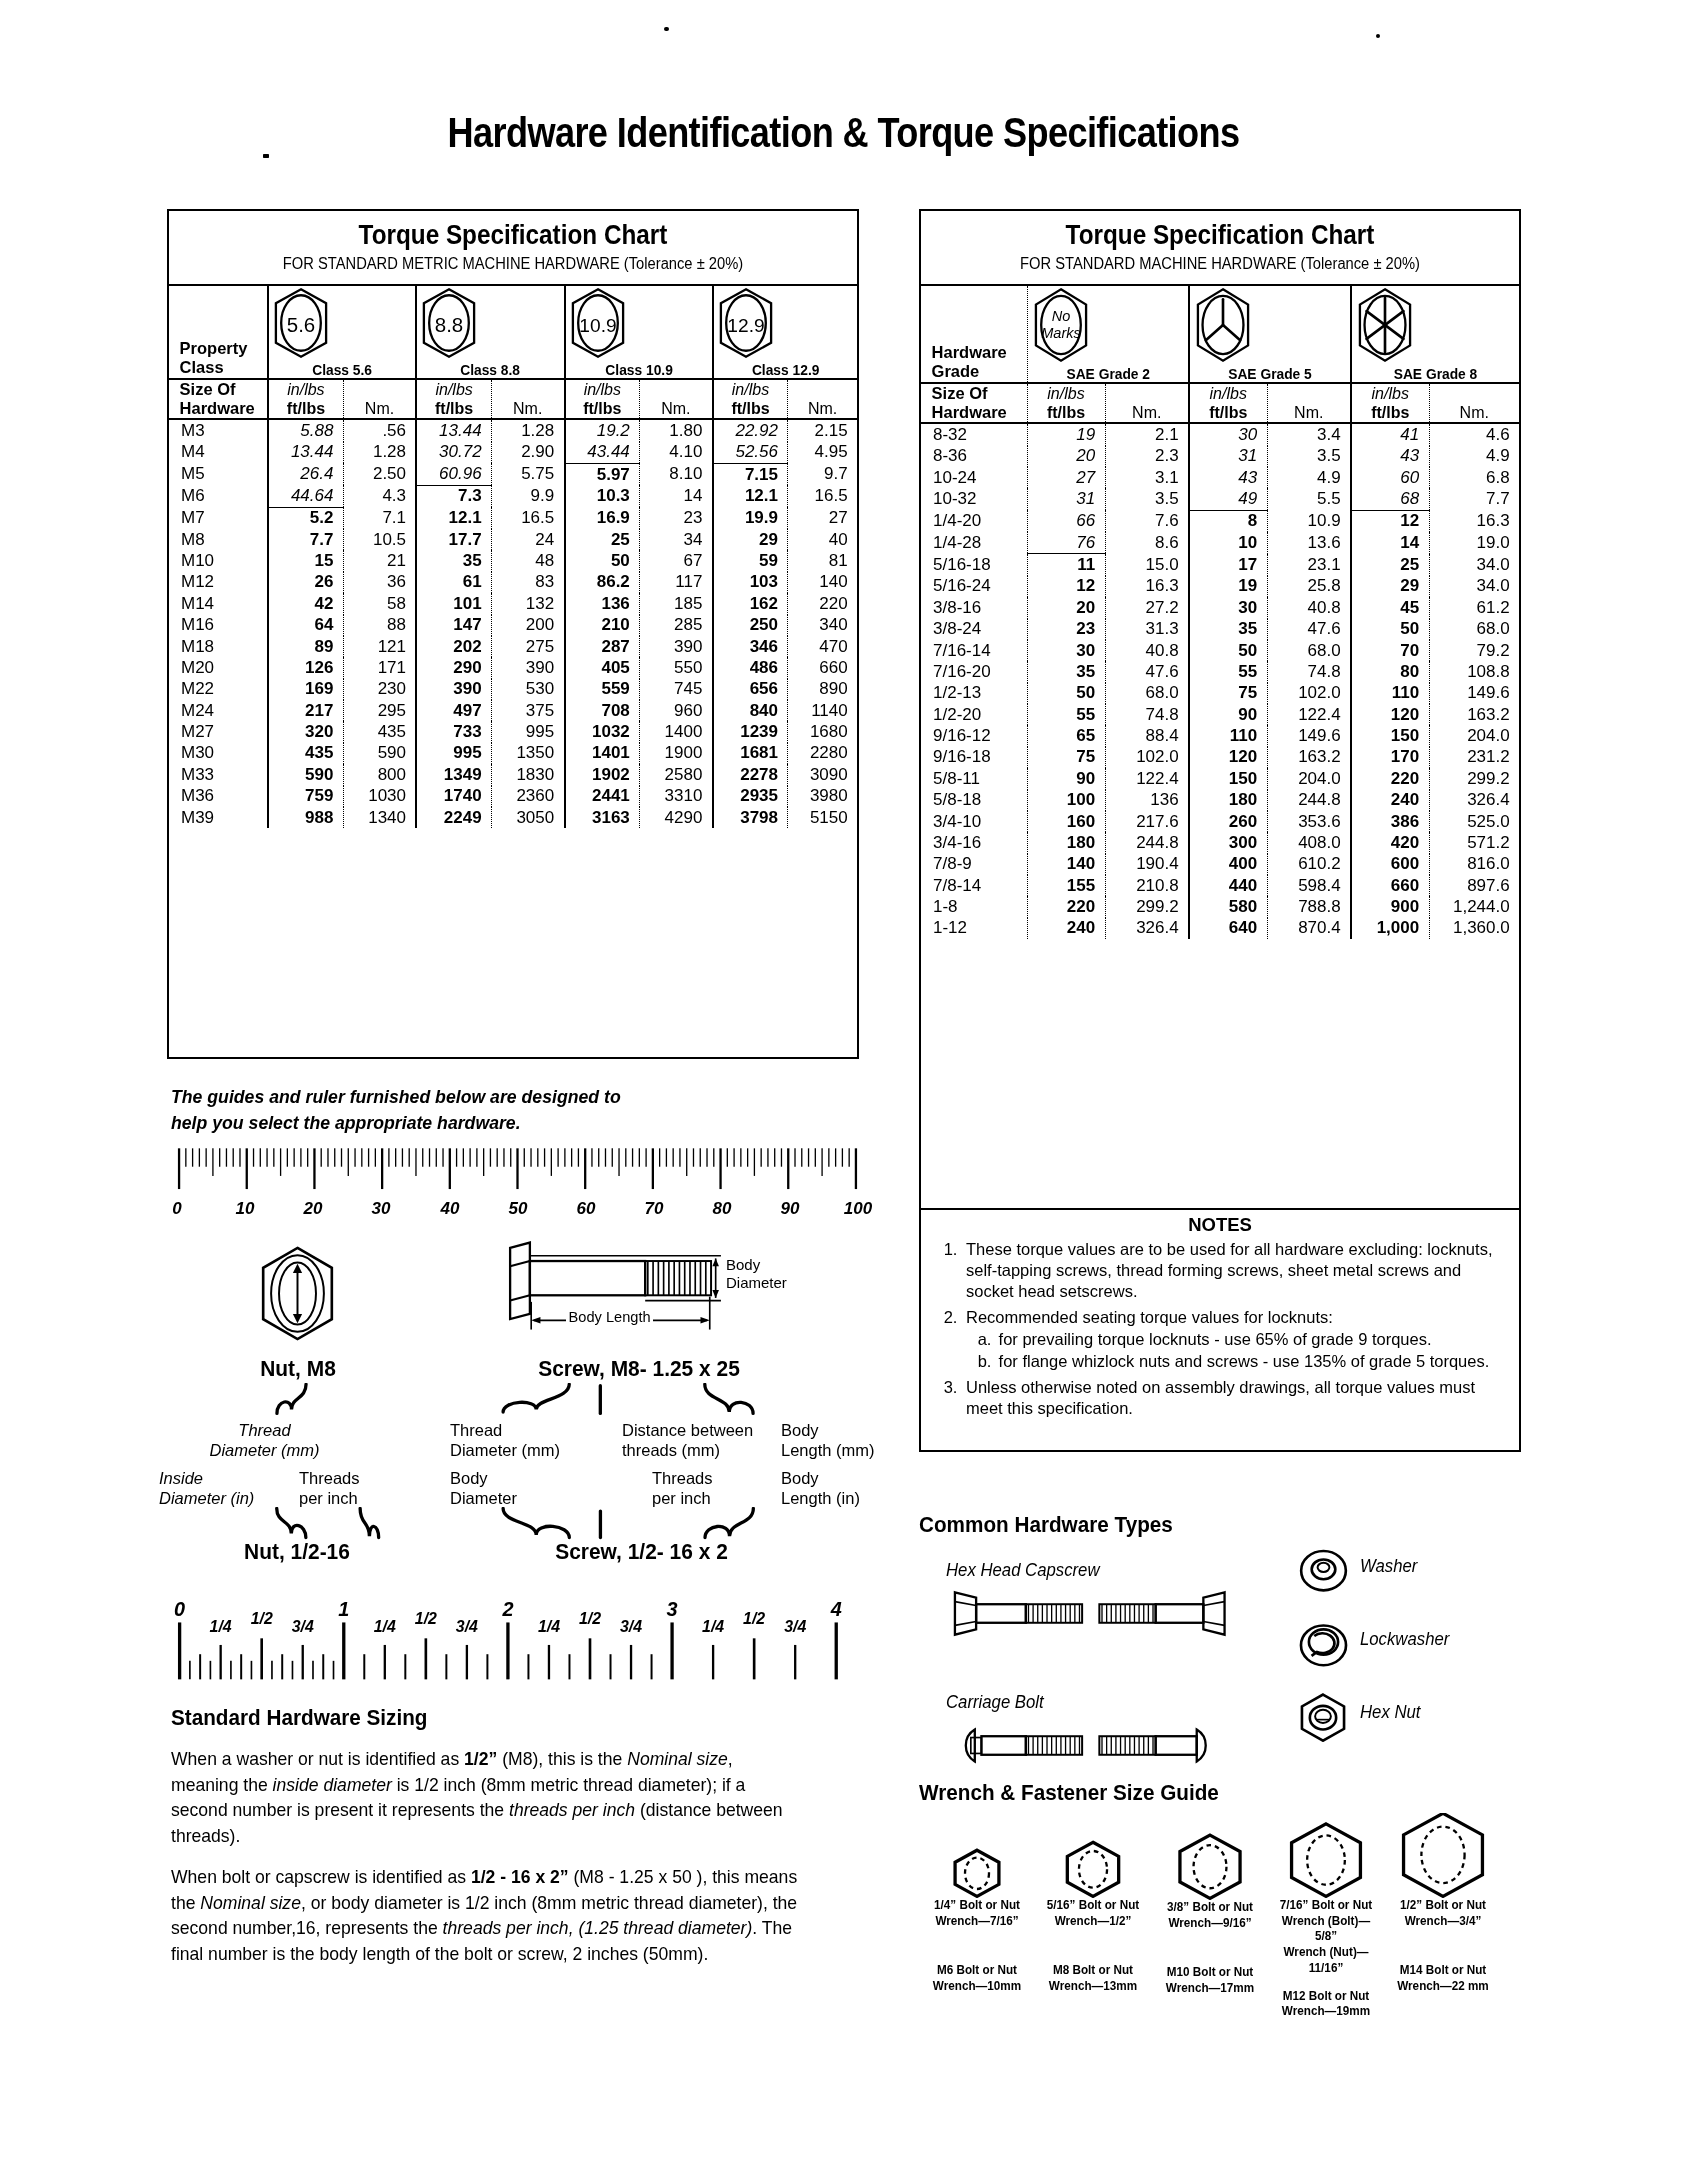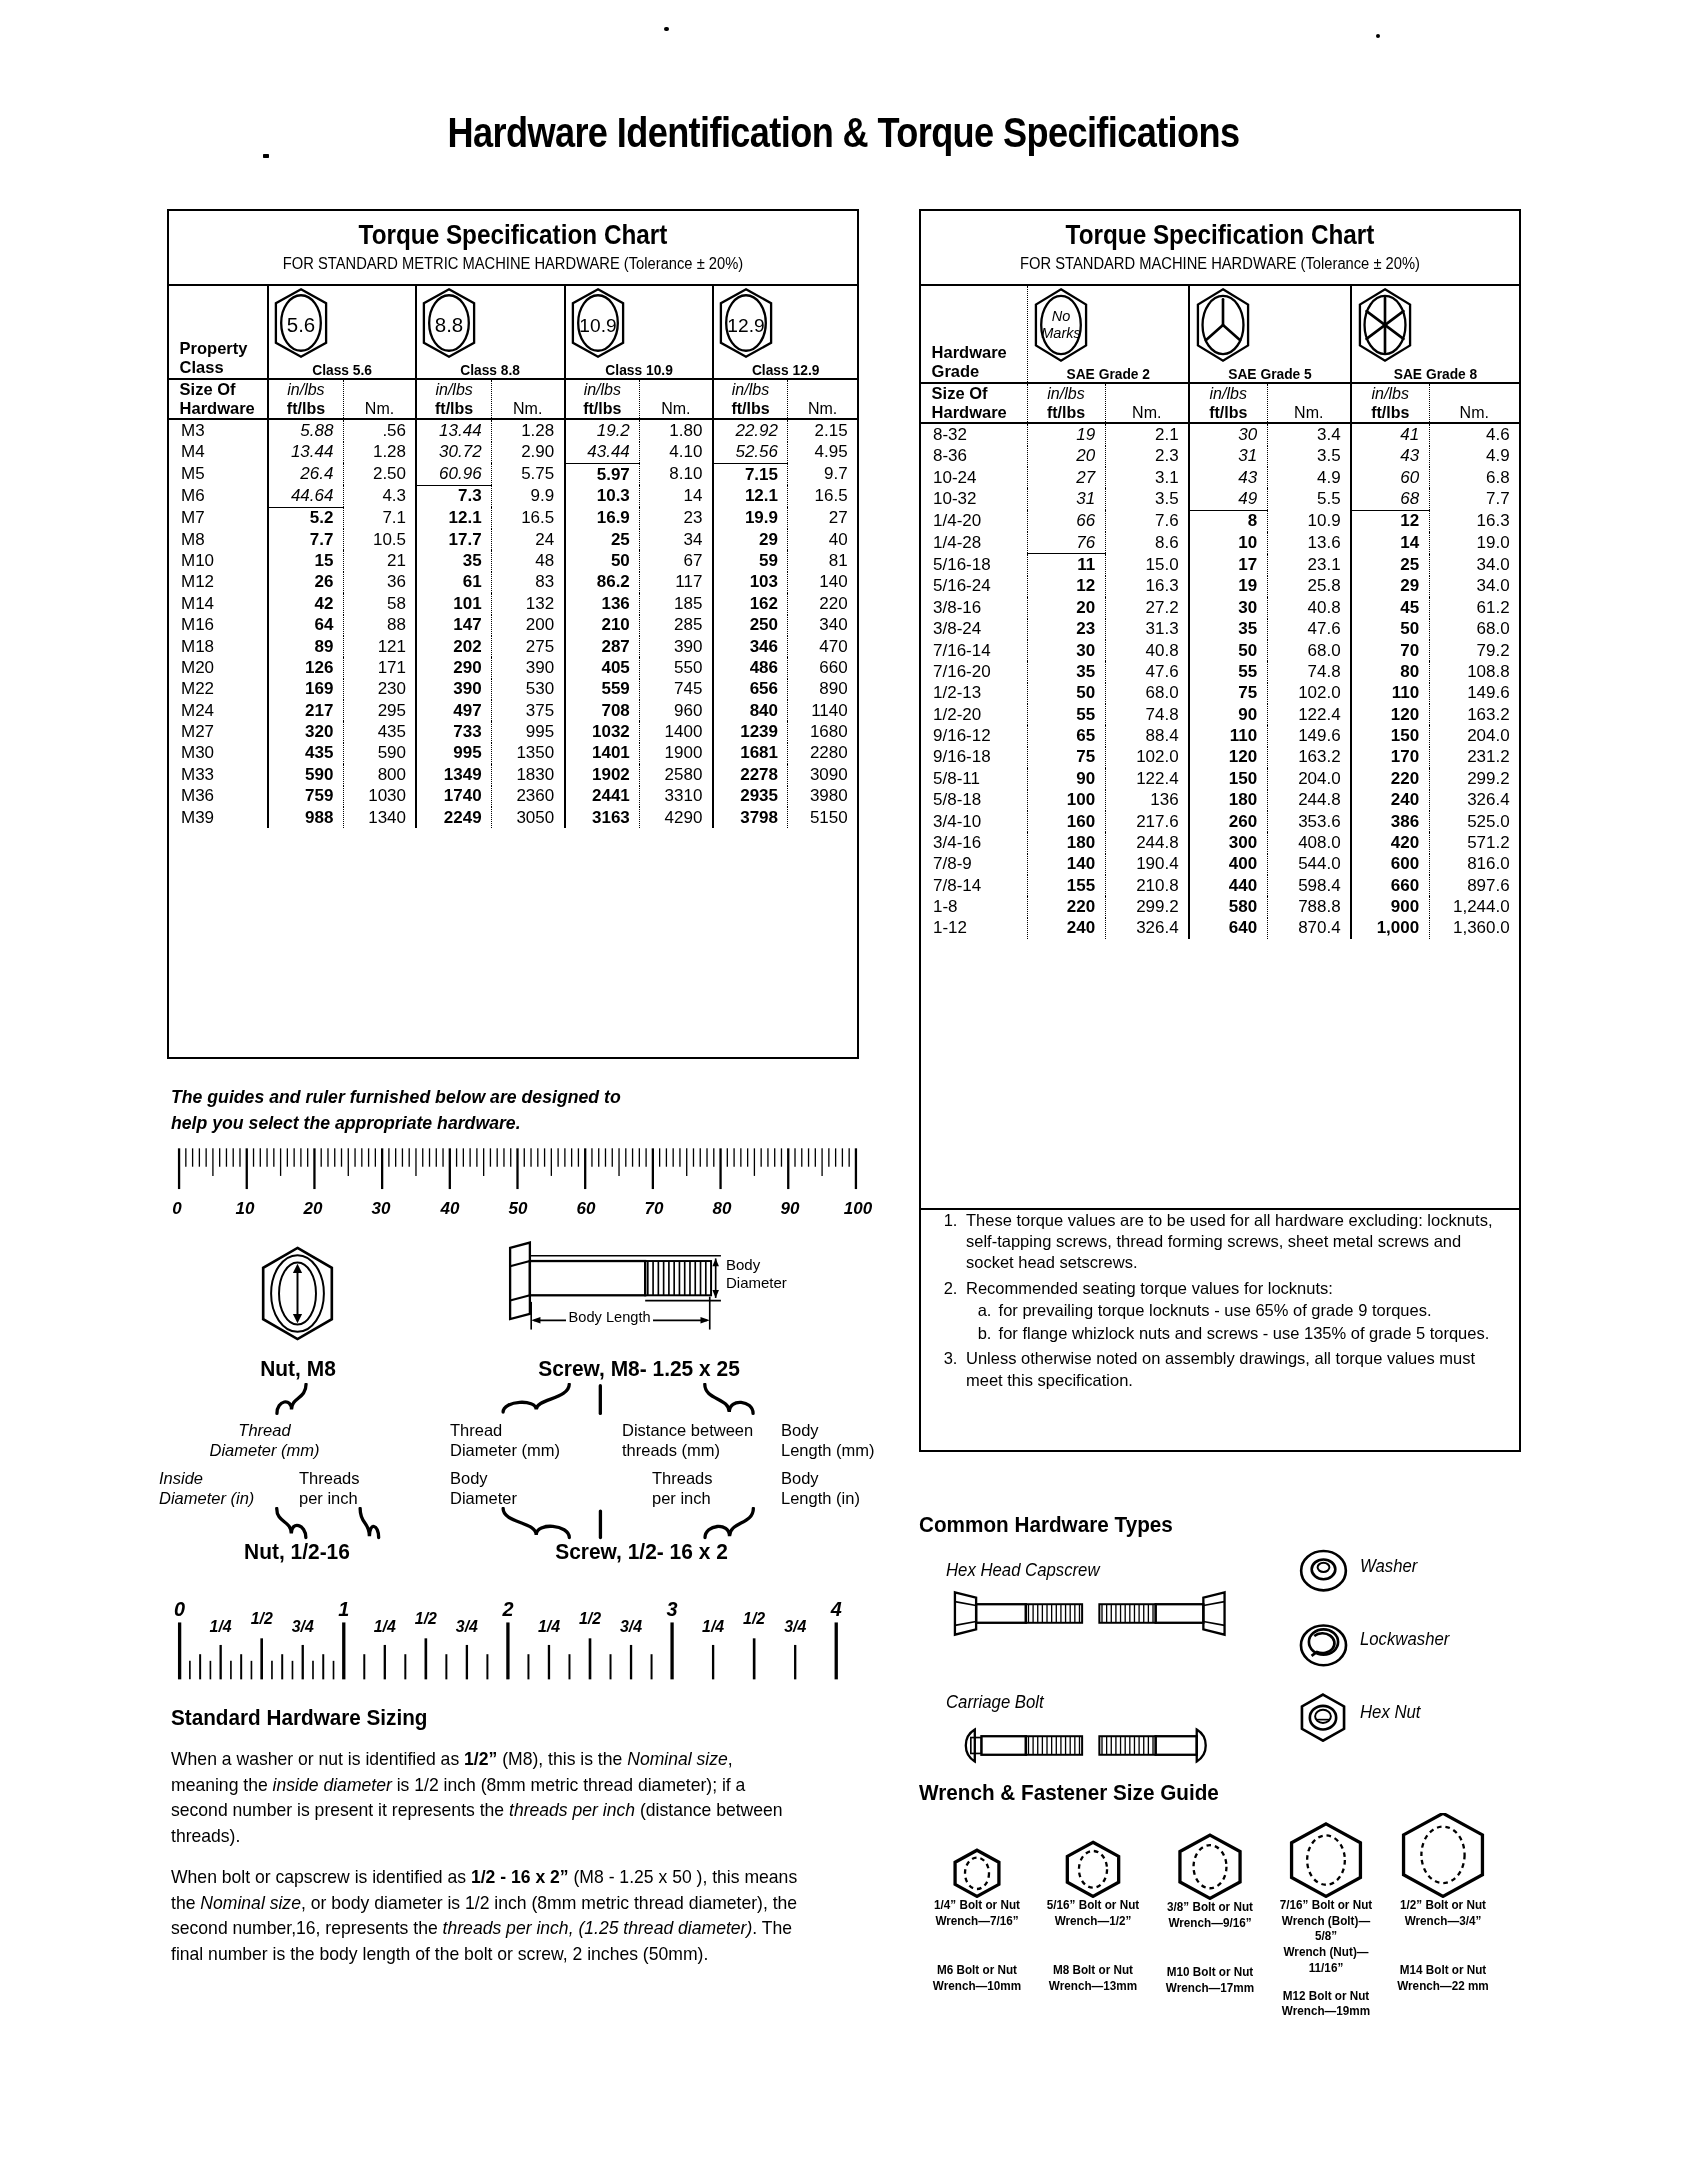--- a/index.html
+++ b/index.html
@@ -669,21 +669,21 @@
             <td class="val ftlbs solidL">300</td>
             <td class="val dotL">408.0</td>
             <td class="val ftlbs solidL">420</td>
             <td class="val dotL">571.2</td>
           </tr>
           <tr class="drow">
             <td class="size">7/8-9</td>
             <td class="val ftlbs dotL">140</td>
             <td class="val dotL">190.4</td>
             <td class="val ftlbs solidL">400</td>
-            <td class="val dotL">544.0</td>
+            <td class="val dotL">610.2</td>
             <td class="val ftlbs solidL">600</td>
             <td class="val dotL">816.0</td>
           </tr>
           <tr class="drow">
             <td class="size">7/8-14</td>
             <td class="val ftlbs dotL">155</td>
             <td class="val dotL">210.8</td>
             <td class="val ftlbs solidL">440</td>
             <td class="val dotL">598.4</td>
             <td class="val ftlbs solidL">660</td>
@@ -705,20 +705,21 @@
             <td class="val ftlbs solidL">640</td>
             <td class="val dotL">870.4</td>
             <td class="val ftlbs solidL">1,000</td>
             <td class="val dotL">1,360.0</td>
           </tr>
         </tbody>
     </table>
   </div>
 
   <div class="notes-box" style="left:919px;top:1210px;width:602px;height:242px;">
+    <div class="notes-title">NOTES</div>
     <ol class="notes" id="notesList">
         <li><span>These torque values are to be used for all hardware excluding: locknuts, self-tapping screws, thread forming screws, sheet metal screws and socket head setscrews.</span></li>
         <li><span>Recommended seating torque values for locknuts:</span><ol>
             <li>for prevailing torque locknuts - use 65% of grade 9 torques.</li>
             <li>for flange whizlock nuts and screws - use 135% of grade 5 torques.</li>
           </ol></li>
         <li><span>Unless otherwise noted on assembly drawings, all torque values must meet this specification.</span></li>
       </ol>
   </div>
 

